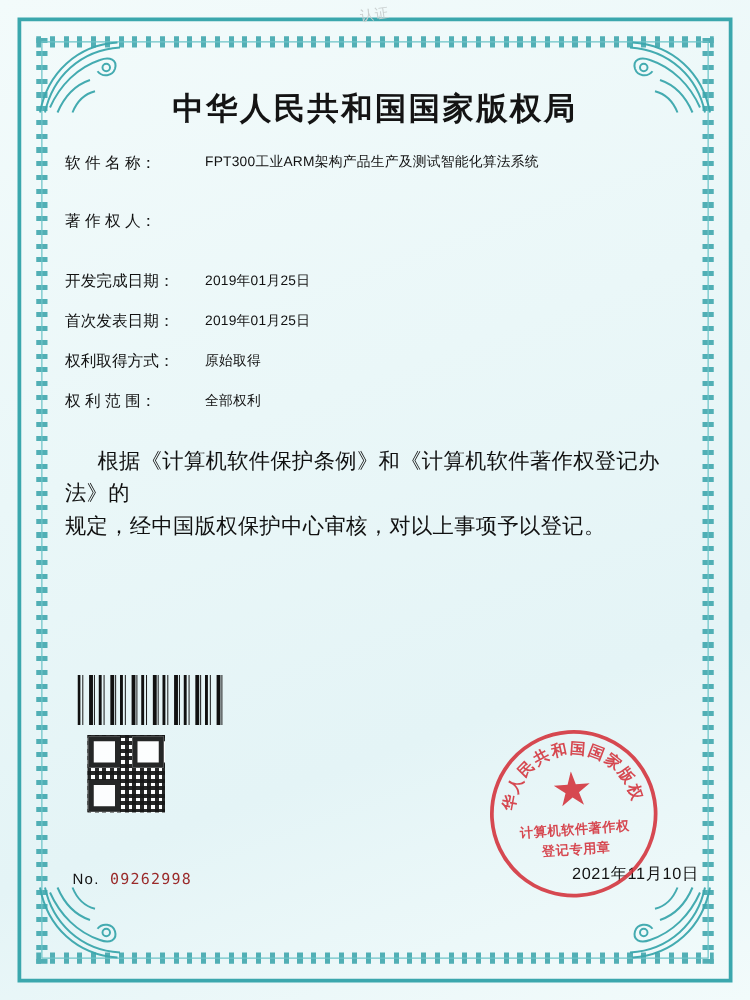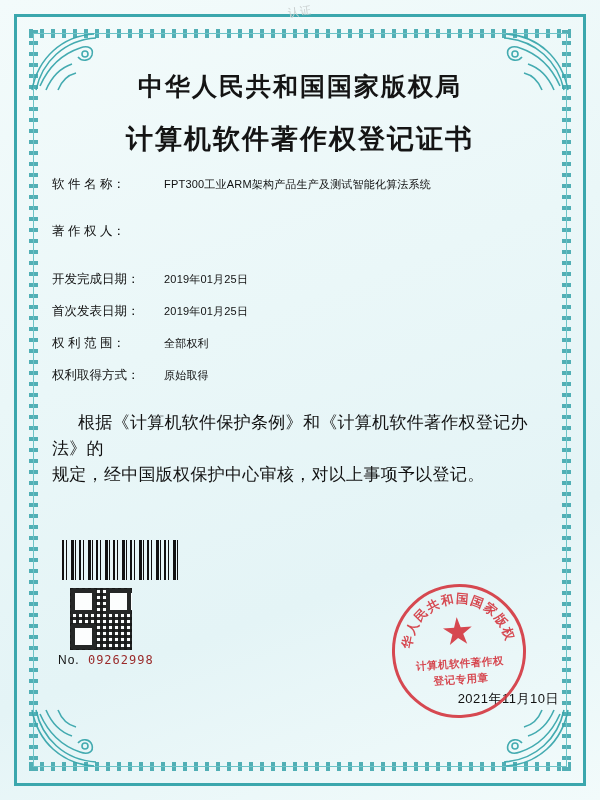--- a/index.html
+++ b/index.html
@@ -201,21 +201,21 @@
     position: absolute;
     right: 1px; top: 1px;
     width: 17px; height: 17px;
     border: 4px solid #111;
     background: #fff;
   }
 
   .serial {
     position: absolute;
     left: 58px;
-    top: 653px;
+    top: 696px;
     font-size: 12px;
     color: #9a2a2a;
     letter-spacing: 1px;
     font-family: "DejaVu Sans Mono", monospace;
   }
   .serial .prefix { color: #111; font-family: "Liberation Sans", sans-serif; }
 
   .date-issued {
     position: absolute;
     right: 41px;
@@ -328,21 +328,20 @@
         <path d="M30 62 C 34 52, 40 47, 48 45"></path>
       </g>
     </svg>
   </div>
 
   <div class="watermark-top">认证</div>
 
   <div class="content">
 
     <div class="title-main">中华人民共和国国家版权局</div>
-    <div class="title-sub">计算机软件著作权登记证书</div>
 
 
     <div class="fields">
 
       <div class="field-row">
         <div class="field-label">软 件 名 称：</div>
         <div class="field-value">
           <span>FPT300工业ARM架构产品生产及测试智能化算法系统</span>
         </div>
       </div>
@@ -359,27 +358,27 @@
         <div class="field-label">开发完成日期：</div>
         <div class="field-value">2019年01月25日</div>
       </div>
 
       <div class="field-row">
         <div class="field-label">首次发表日期：</div>
         <div class="field-value">2019年01月25日</div>
       </div>
 
       <div class="field-row">
+        <div class="field-label">权利取得方式：</div>
+        <div class="field-value">原始取得</div>
+      </div>
+
+      <div class="field-row">
         <div class="field-label">权 利 范 围：</div>
         <div class="field-value">全部权利</div>
-      </div>
-
-      <div class="field-row">
-        <div class="field-label">权利取得方式：</div>
-        <div class="field-value">原始取得</div>
       </div>
 
 
     </div>
 
     <div class="statement">
       <span class="indent">根据《计算机软件保护条例》和《计算机软件著作权登记办法》的</span>
       <span>规定，经中国版权保护中心审核，对以上事项予以登记。</span>
     </div>
 

